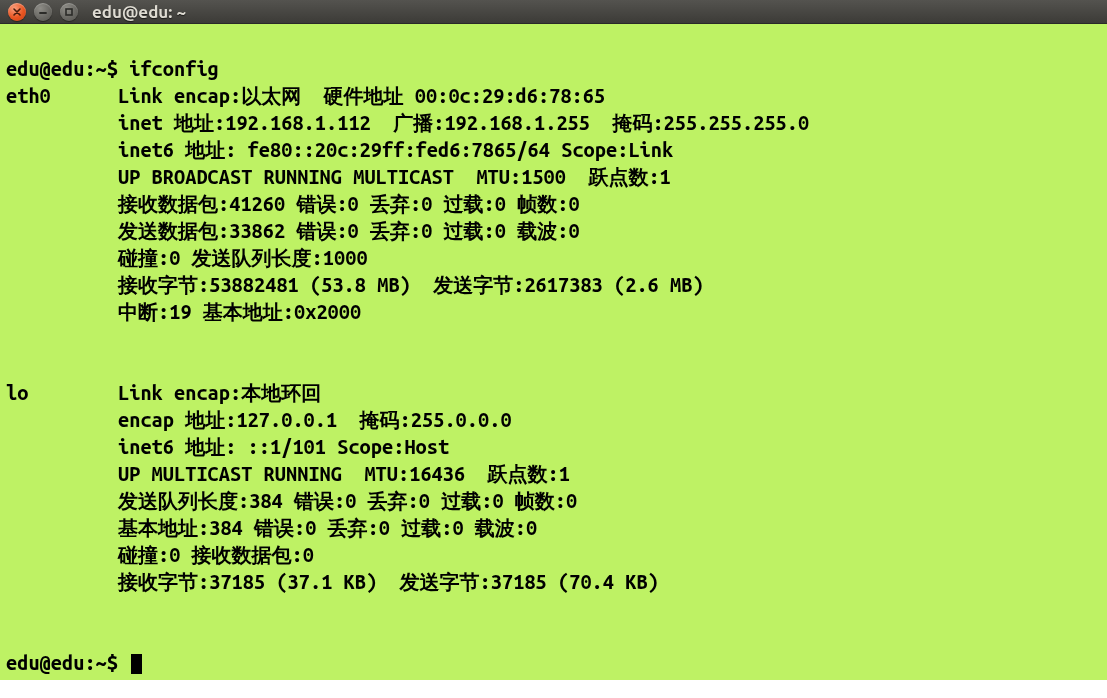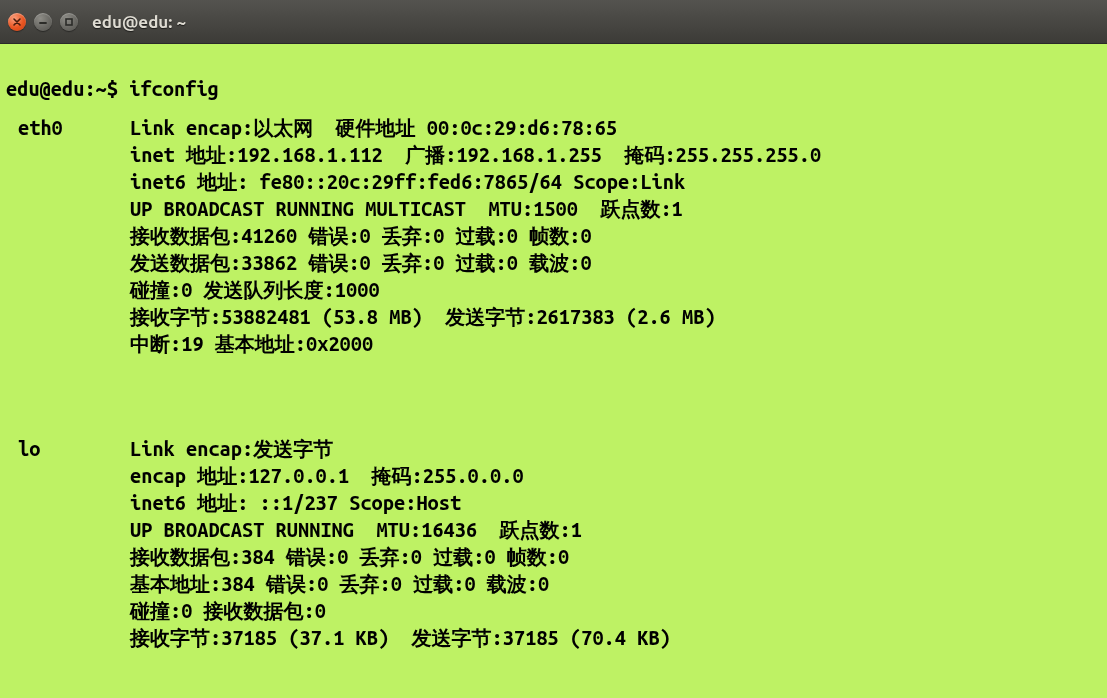--- a/index.html
+++ b/index.html
@@ -4,21 +4,21 @@
   <style>
     * { margin: 0; padding: 0; box-sizing: border-box; }
     body {
       font-family: "Ubuntu Mono", "DejaVu Sans Mono", "Courier New", monospace;
       background: #ffffff;
       width: 1107px;
       height: 698px;
       overflow: hidden;
     }
     .titlebar {
-      height: 44px;
+      height: 24px;
       background: linear-gradient(to bottom, #54534f 0%, #3c3b37 100%);
       display: flex;
       align-items: center;
       padding: 8px 8px;
       border-bottom: 1px solid #2a2a28;
       text-align: center;
     }
     .window-controls {
       display: flex;
       gap: 8px;
@@ -57,21 +57,21 @@
     .terminal {
       padding: 4px 6px;
       font-size: 20px;
       line-height: 1.35;
       color: #000000;
       white-space: pre;
       font-weight: bold;
       background: #bef264;
     }
     .prompt { color: #000000; }
-    .iface-block { margin: 12px; }
+    .iface-block { margin: 0; }
     .cursor {
       display: inline-block;
       width: 11px;
       height: 20px;
       background: #000000;
       vertical-align: text-bottom;
       margin-left: 2px;
     }
   </style>
 </head>
@@ -103,23 +103,23 @@
 <div class="iface-block"><span>eth0</span>      <span>Link encap:以太网  硬件地址 00:0c:29:d6:78:65</span>
           <span>inet 地址:192.168.1.112  广播:192.168.1.255  掩码:255.255.255.0</span>
           <span>inet6 地址: fe80::20c:29ff:fed6:7865/64 Scope:Link</span>
           <span>UP BROADCAST RUNNING MULTICAST  MTU:1500  跃点数:1</span>
           <span>接收数据包:41260 错误:0 丢弃:0 过载:0 帧数:0</span>
           <span>发送数据包:33862 错误:0 丢弃:0 过载:0 载波:0</span>
           <span>碰撞:0 发送队列长度:1000</span>
           <span>接收字节:53882481 (53.8 MB)  发送字节:2617383 (2.6 MB)</span>
           <span>中断:19 基本地址:0x2000</span></div>
 
-<div class="iface-block"><span>lo</span>        <span>Link encap:发送字节</span>
+<div class="iface-block"><span>lo</span>        <span>Link encap:本地环回</span>
           <span>encap 地址:127.0.0.1  掩码:255.0.0.0</span>
-          <span>inet6 地址: ::1/237 Scope:Host</span>
-          <span>UP BROADCAST RUNNING  MTU:16436  跃点数:1</span>
-          <span>接收数据包:384 错误:0 丢弃:0 过载:0 帧数:0</span>
+          <span>inet6 地址: ::1/101 Scope:Host</span>
+          <span>UP MULTICAST RUNNING  MTU:16436  跃点数:1</span>
+          <span>发送队列长度:384 错误:0 丢弃:0 过载:0 帧数:0</span>
           <span>基本地址:384 错误:0 丢弃:0 过载:0 载波:0</span>
           <span>碰撞:0 接收数据包:0</span>
           <span>接收字节:37185 (37.1 KB)  发送字节:37185 (70.4 KB)</span></div>
 
 <span class="prompt"><span>edu@edu:~$ </span></span><span class="cursor"></span>
 </div>
 
 </body></html>

